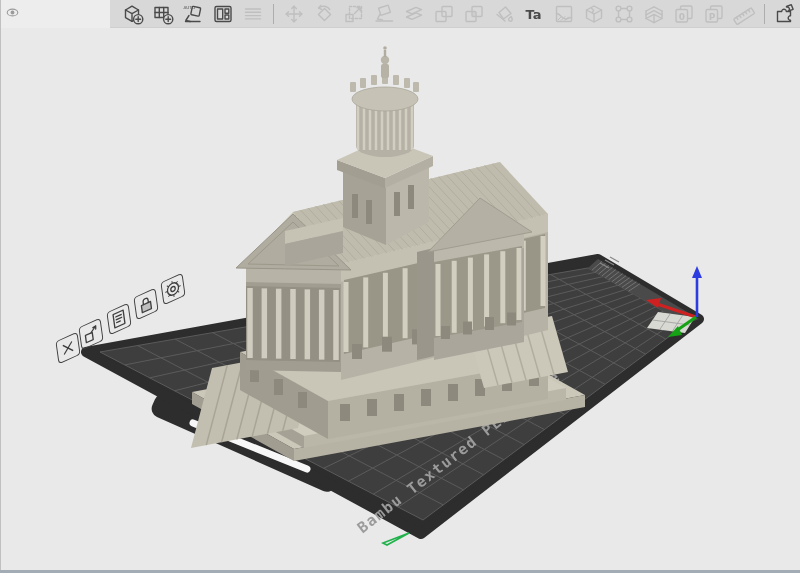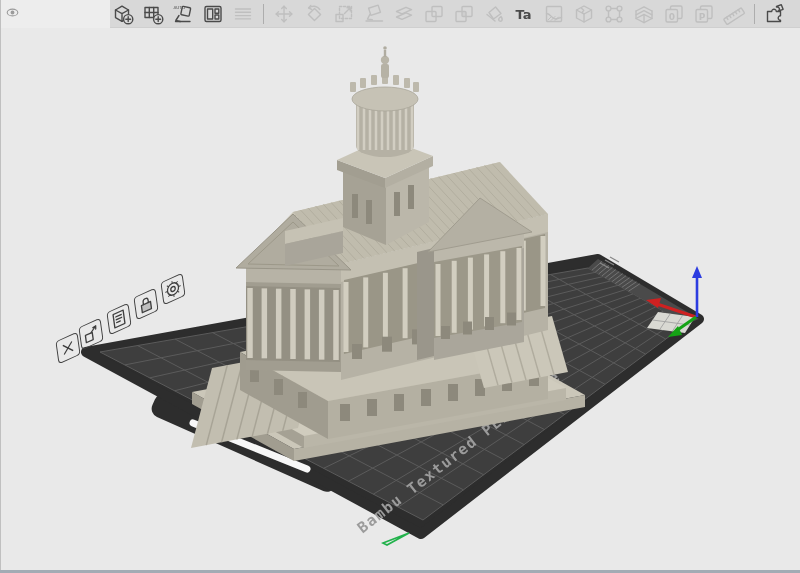--- a/index.html
+++ b/index.html
@@ -3,21 +3,21 @@
 <meta charset="utf-8">
 <style>
   html,body{margin:0;padding:0;}
   body{width:800px;height:573px;position:relative;overflow:hidden;
        font-family:"Liberation Sans", sans-serif;background:#e9e9e9;}
   
   #topbar{position:absolute;left:0;top:0;width:800px;height:28px;z-index:30;}
   #topbar-left{position:absolute;left:0;top:0;width:110px;height:28px;background:#ededed;}
   #eye{position:absolute;left:6px;top:4px;color:#9a9a9a;}
   #toolbar{position:absolute;left:110px;top:0;width:690px;height:28px;background:#d8d8d8;
-           display:flex;align-items:center;gap:4px;padding-left:0;box-sizing:border-box;
+           display:flex;align-items:center;gap:4px;padding-left:10px;box-sizing:border-box;
            border-bottom:1px solid #cfcfcf;}
   .ti{width:26px;height:26px;flex:0 0 26px;display:flex;align-items:center;justify-content:center;}
   .ti svg{width:24px;height:24px;stroke:currentColor;fill:none;stroke-width:1.4;
           stroke-linejoin:round;stroke-linecap:round;}
   .ti svg text{fill:currentColor;stroke:none;font-family:"DejaVu Sans",sans-serif;}
   .ti svg .fbg2{fill:#d8d8d8;}
   .ti.on{color:#4a4a4a;} .ti.off{color:#bfbfbf;}
   .tsep{width:1px;height:20px;background:#adadad;margin:0 3px;flex:0 0 1px;}
   
   #scene{position:absolute;left:0;top:0;width:800px;height:573px;z-index:1;}

